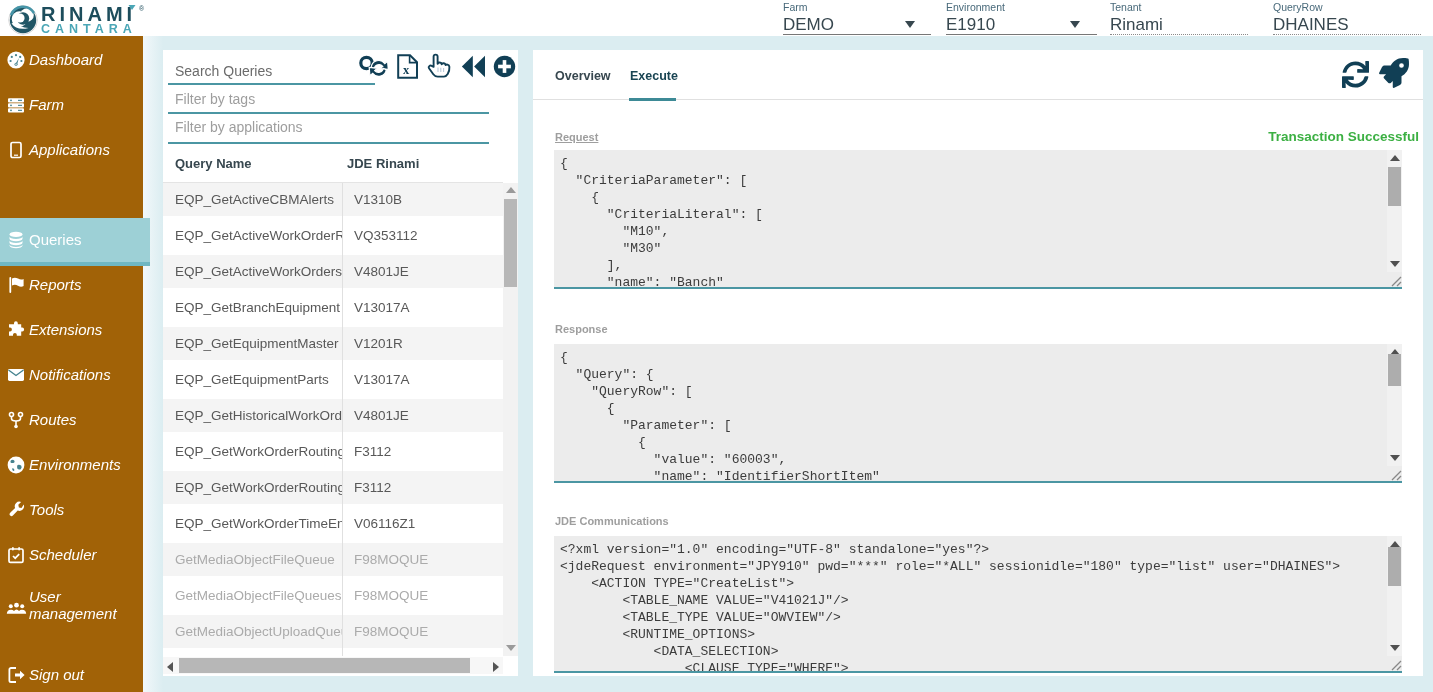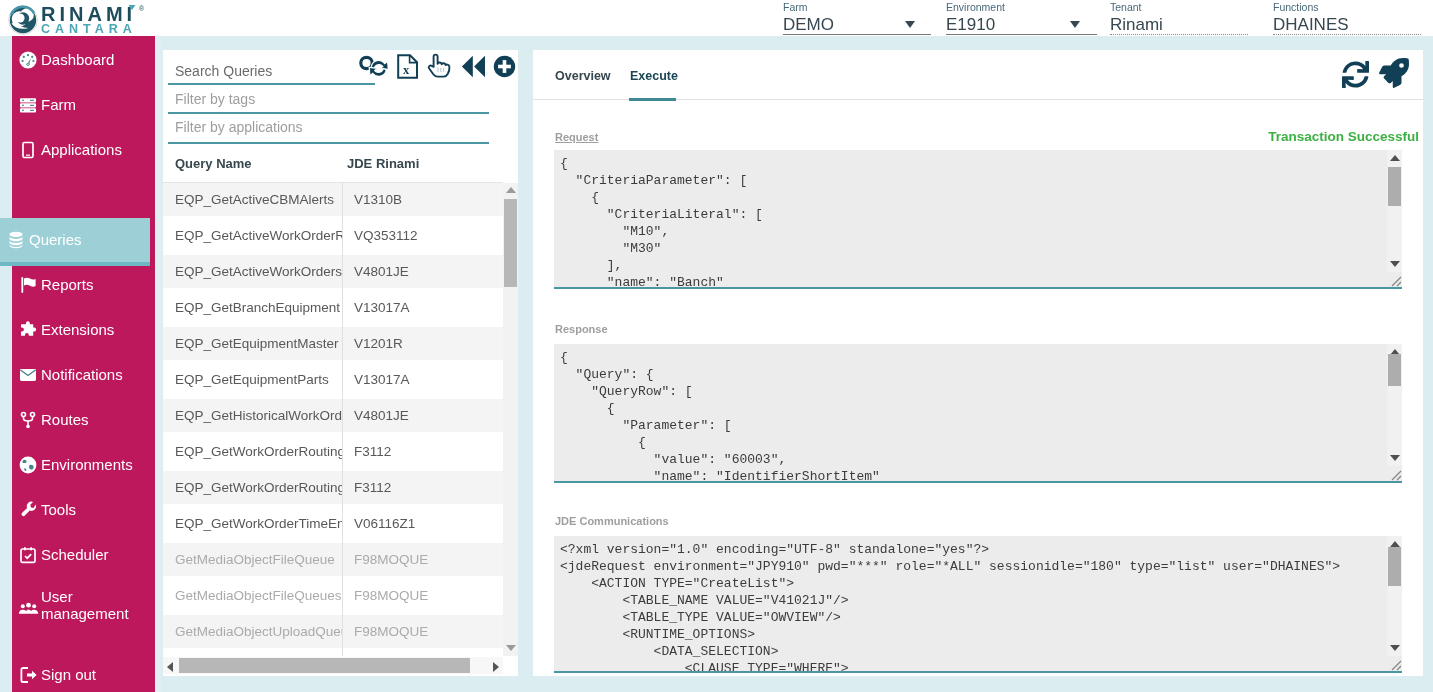--- a/index.html
+++ b/index.html
@@ -10,21 +10,21 @@
   
   #header { position:absolute; left:0; top:0; width:1433px; height:36px; background:#fff; }
   .fld { position:absolute; top:1px; }
   .fld .lab { font-size:10.5px; color:#48697a; }
   .fld .val { font-size:17px; color:#37474f; margin-top:2px; }
   .uline { position:absolute; height:1px; background:#777; top:34px; }
   .dline { position:absolute; top:34px; border-bottom:1px dotted #8a8a8a; height:1px; }
   .caret { position:absolute; top:21px; width:0; height:0; border-left:5.5px solid transparent; border-right:5.5px solid transparent; border-top:7px solid #37474f; }
 
   
-  #sidebar { position:absolute; left:12px; top:36px; width:143px; height:656px; background:#be185d; }
+  #sidebar { position:absolute; left:0; top:36px; width:143px; height:656px; background:#a16207;font-style:italic; }
   .nav { position:absolute; left:0; width:143px; height:45px; color:#fff; font-size:15px; }
   .nav .ic { position:absolute; left:6px; top:12px; width:20px; height:20px; }
   .nav .tx { position:absolute; left:29px; top:13px; }
   #navsel { position:absolute; left:0; top:218px; width:150px; height:48px; background:#9dd0d6; border-bottom:4px solid #6fb7c2; color:#fff; font-size:15px; }
 
   
   #lpanel { position:absolute; left:163px; top:50px; width:355px; height:626px; background:#fff; }
   #rpanel { position:absolute; left:533px; top:50px; width:890px; height:626px; background:#fff;padding-left:16px; }
 
   
@@ -86,21 +86,21 @@
   <div class="uline" style="left:946px; width:151px;"></div>
   <div class="caret" style="left:1070px;"></div>
 
   <div class="fld" style="left:1110px;">
       <div class="lab">Tenant</div>
       <div class="val">Rinami</div>
     </div>
   <div class="dline" style="left:1110px; width:138px;"></div>
 
   <div class="fld" style="left:1273px;">
-      <div class="lab">Functions</div>
+      <div class="lab">QueryRow</div>
       <div class="val">DHAINES</div>
     </div>
   <div class="dline" style="left:1273px; width:148px;"></div>
 </div>
 
 <div class="abs" style="left:143px; top:36px; width:20px; height:656px; background:linear-gradient(90deg, #f2f8fa, #dbedf1);"></div>
 <div id="sidebar">
     <div class="nav" style="top:2px;">
       <span class="ic"><svg width="20" height="20" viewBox="0 0 20 20">
           <circle cx="10" cy="10" r="8.6" fill="#fff"></circle>

